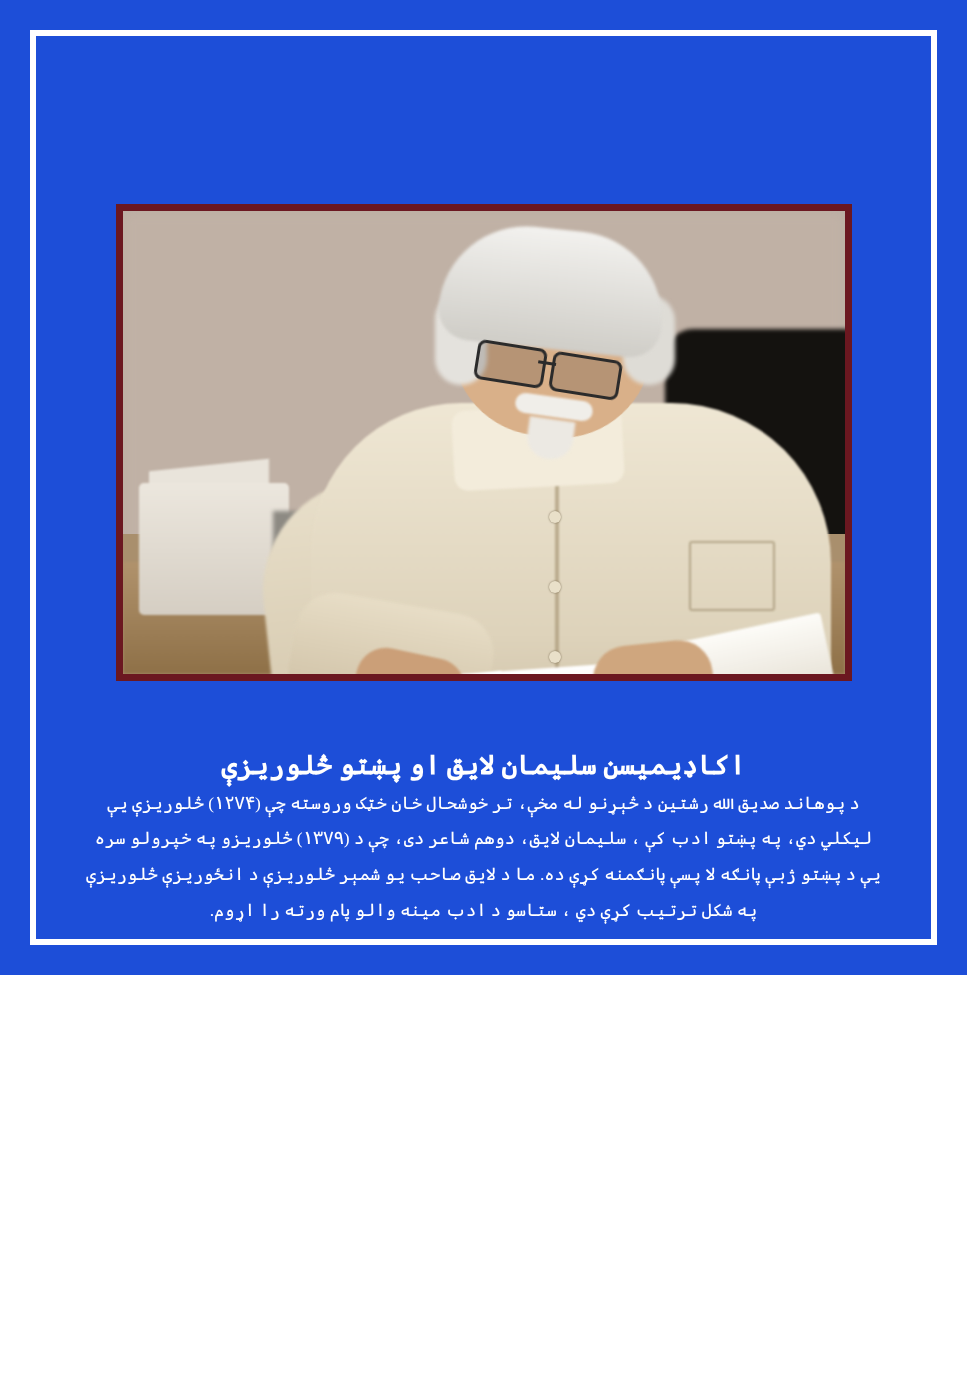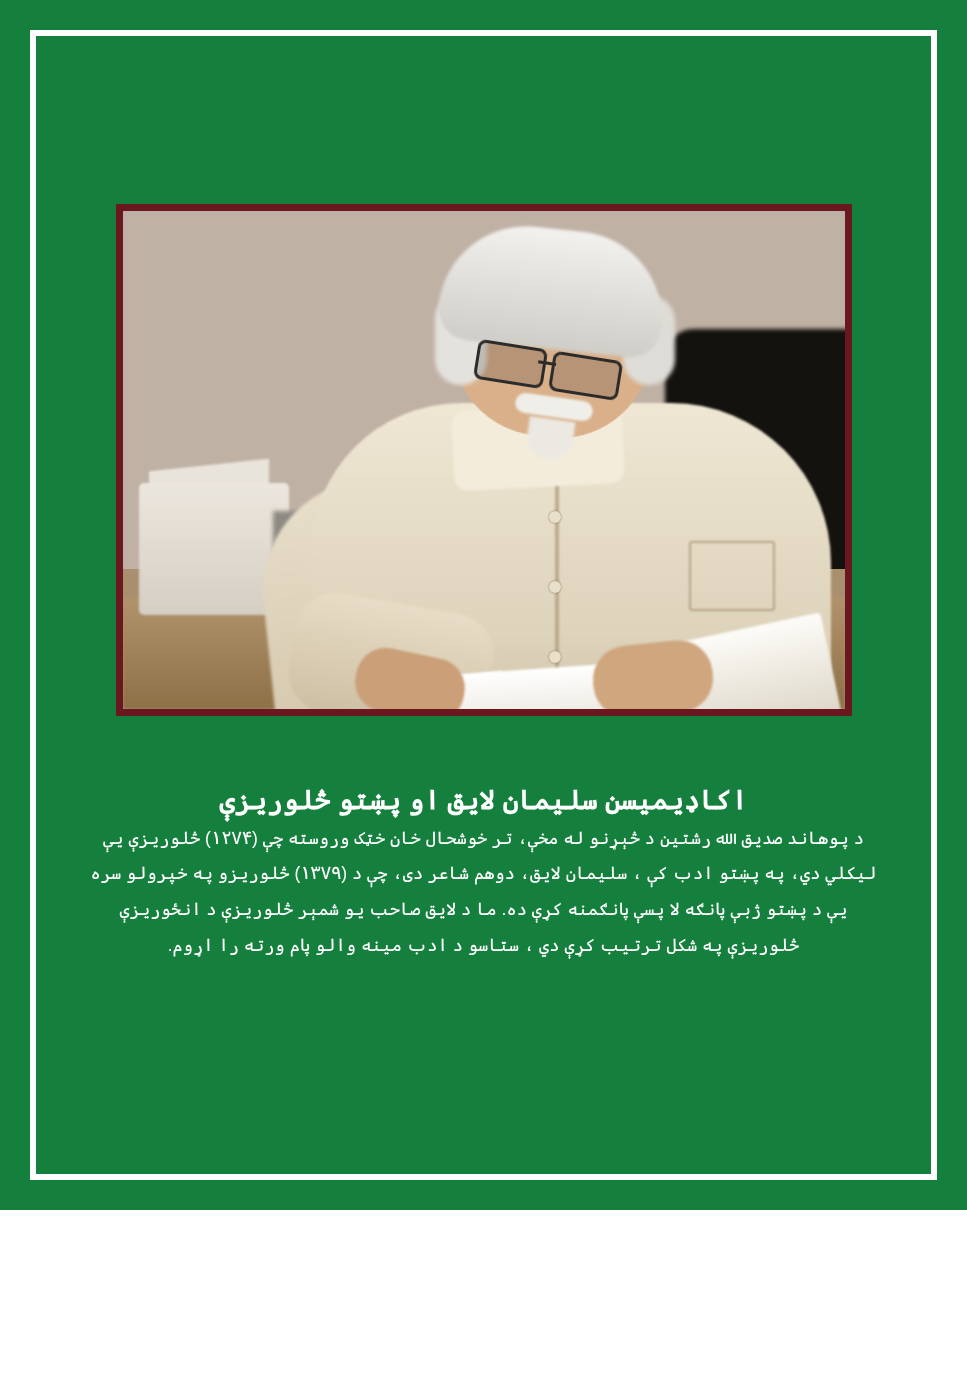--- a/index.html
+++ b/index.html
@@ -3,24 +3,24 @@
 <meta charset="utf-8">
 <style>
   html, body {
     margin: 0;
     padding: 0;
     background: #ffffff;
   }
   .page {
     position: relative;
     width: 967px;
-    height: 1210px;
-    background: #15803d;
+    height: 975px;
+    background: #1d4ed8;
     overflow: hidden;
-    font-family: Liberation Sans, sans-serif;
+    font-family: Liberation Serif, serif;
   }
   
   .frame-outer {
     position: absolute;
     left: 30px;
     top: 30px;
     right: 30px;
     bottom: 30px;
     border: 6px solid #ffffff;
     box-sizing: border-box;

